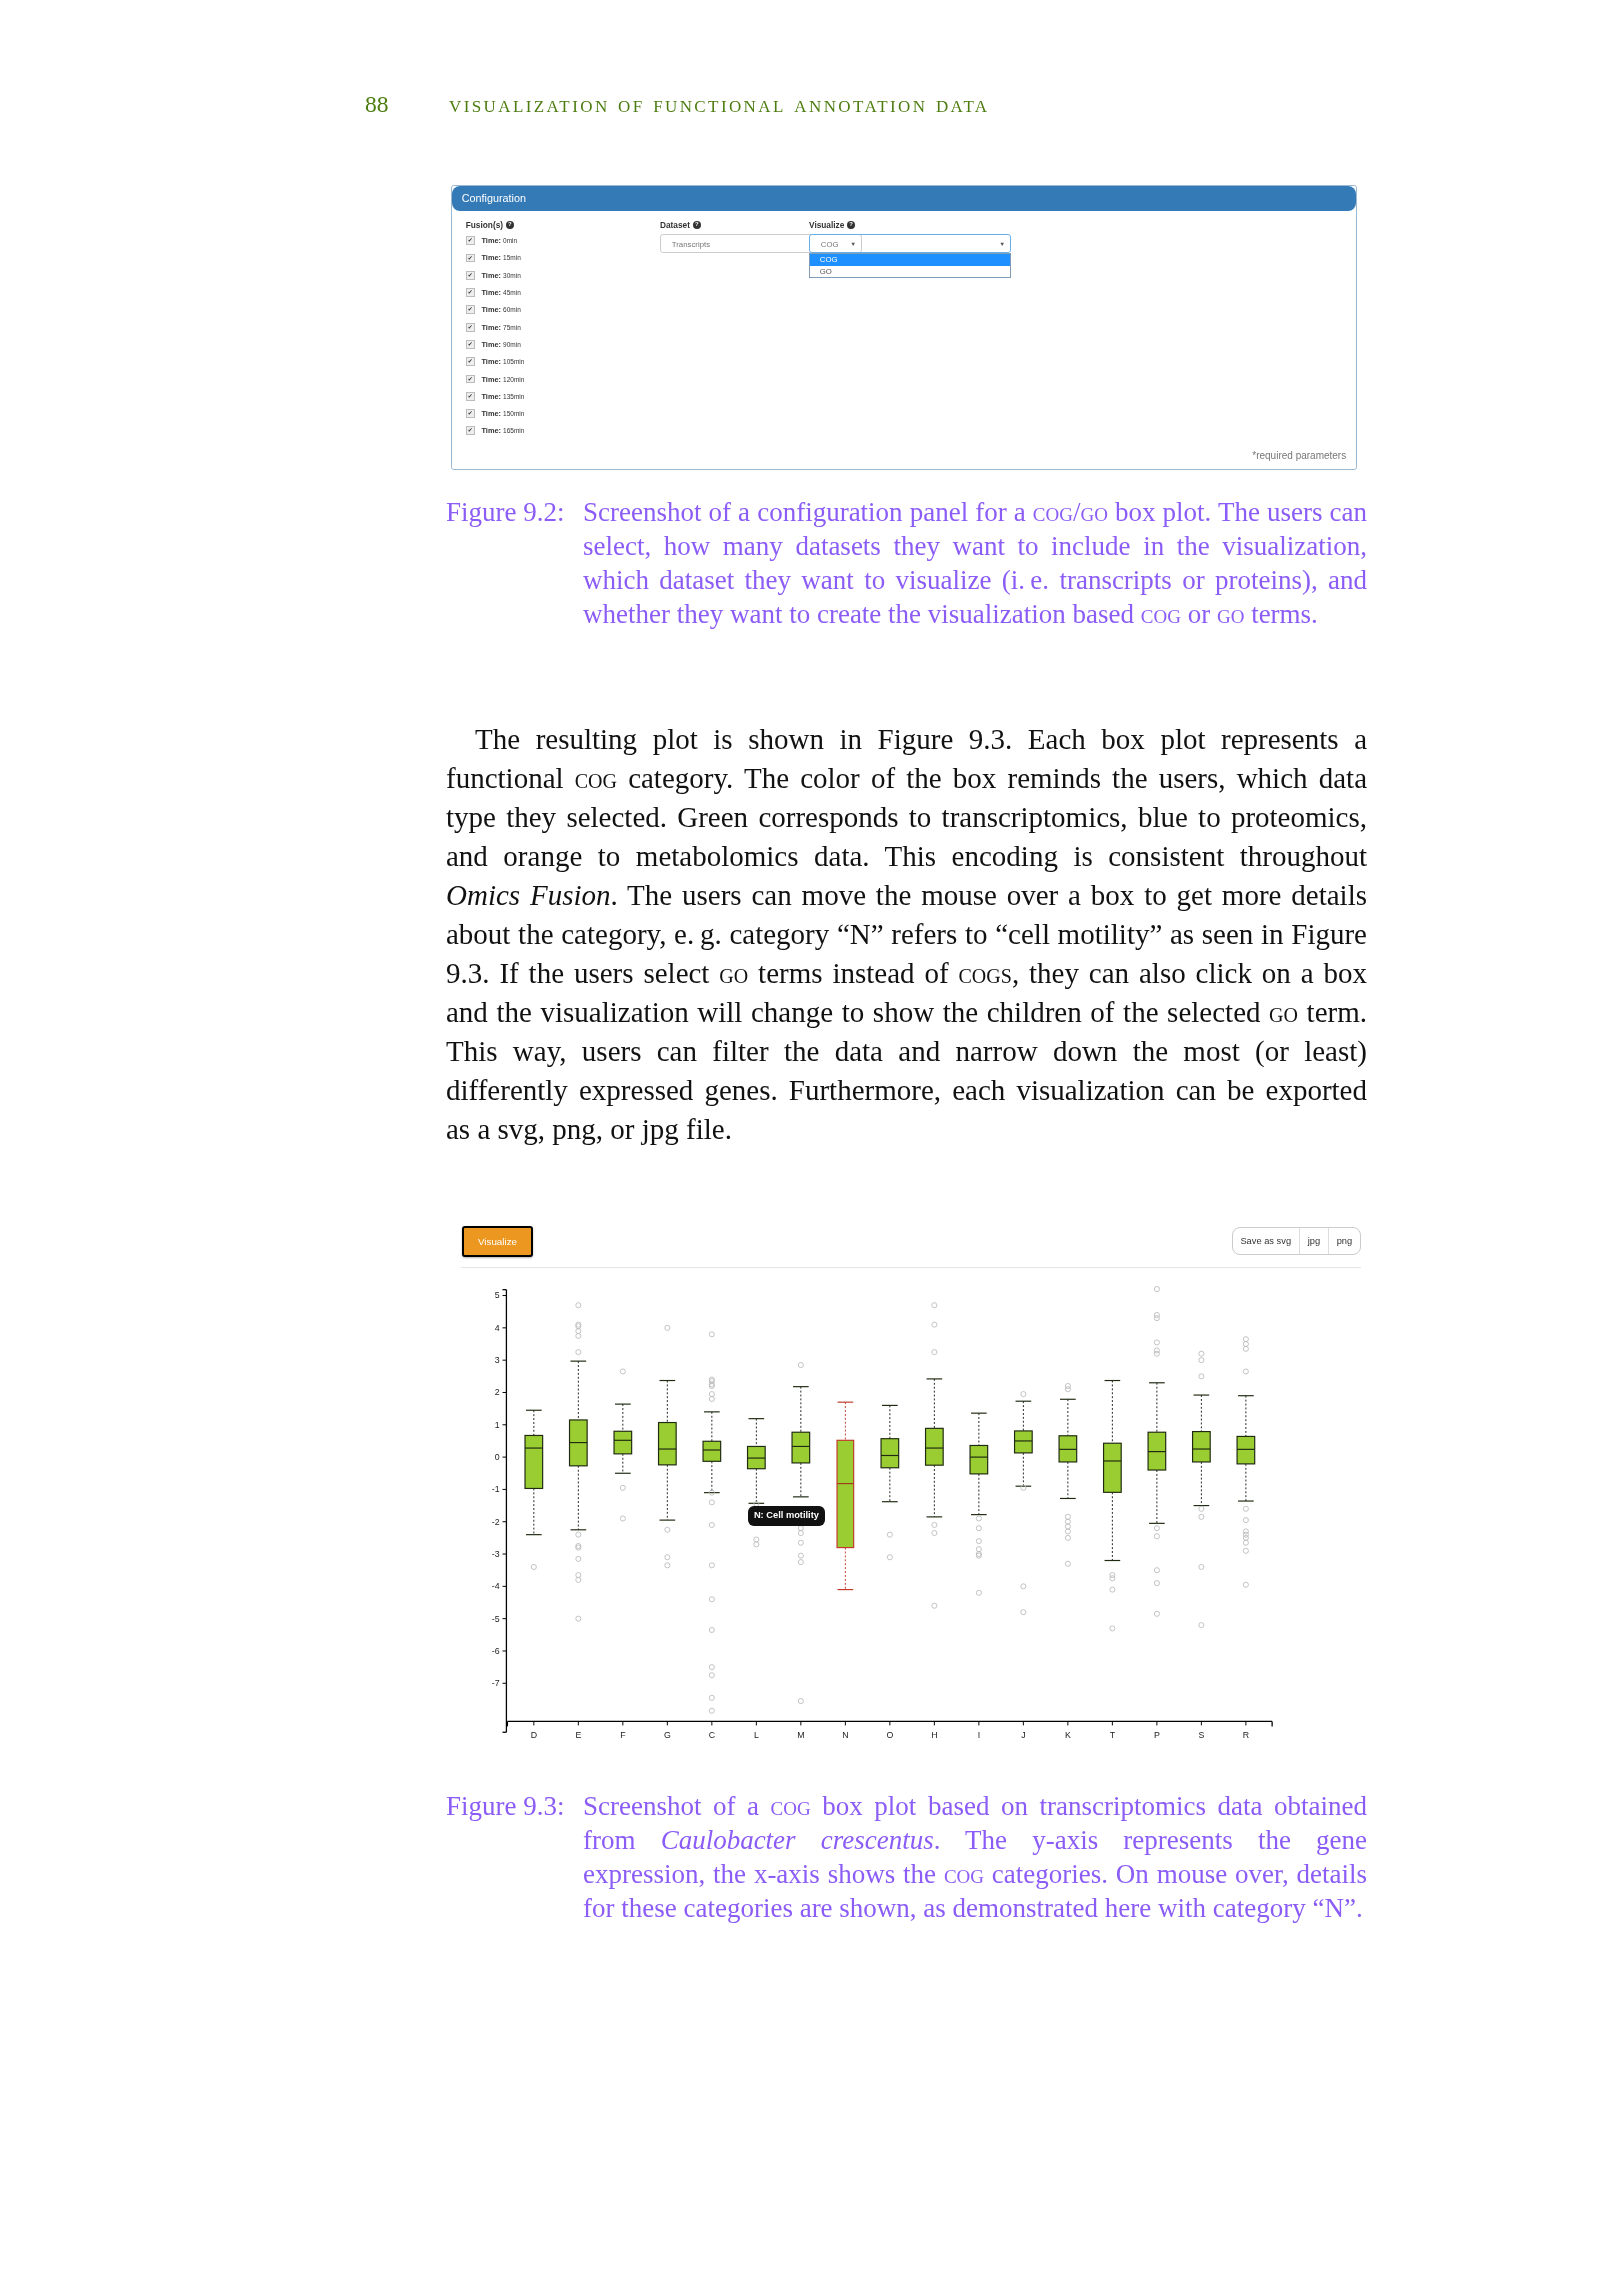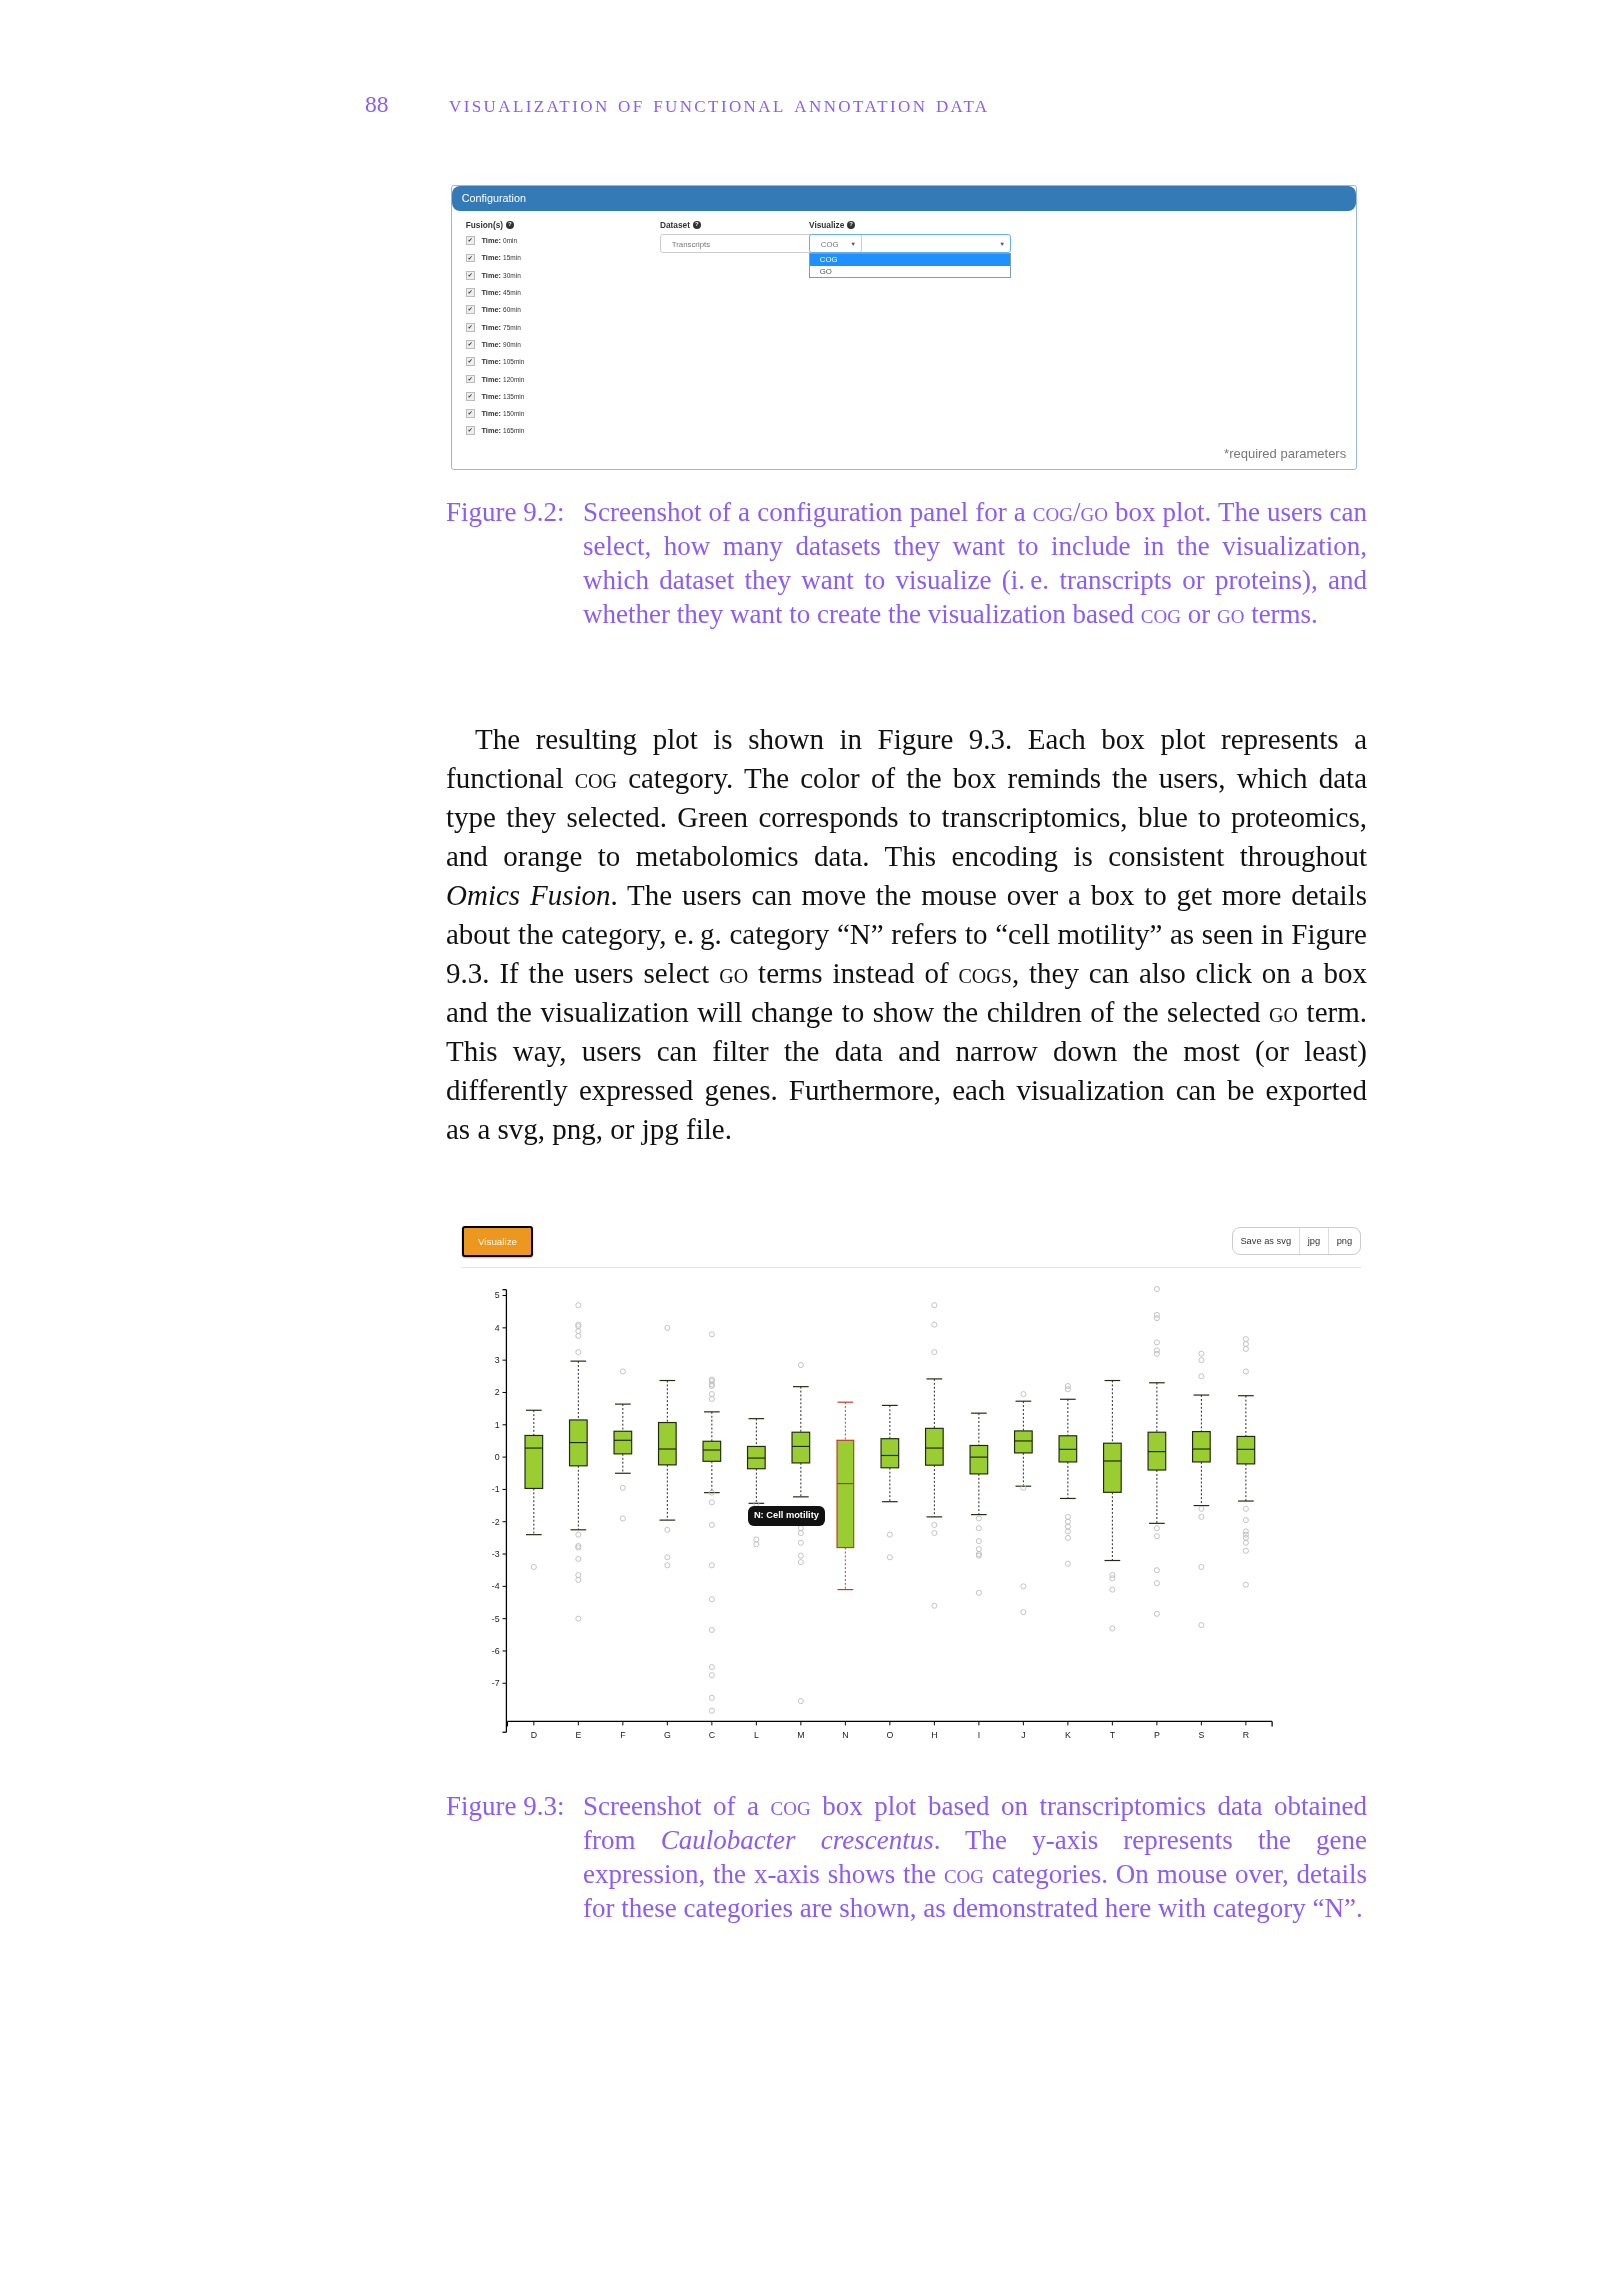--- a/index.html
+++ b/index.html
@@ -1,38 +1,38 @@
 <!DOCTYPE html>
 <html><head>
 <meta charset="utf-8">
 <style>
   html, body { margin: 0; padding: 0; background: #ffffff; }
   body { width: 1621px; height: 2293px; position: relative; overflow: hidden; font-family: "DejaVu Serif", "Liberation Serif", serif; color: #111; }
 
-  .running-head { position: absolute; top: 90px; left: 365px; font-family: "Liberation Serif", serif; font-size: 23.5px; color: #8b5cf6; }
+  .running-head { position: absolute; top: 90px; left: 365px; font-family: "Liberation Serif", serif; font-size: 23.5px; color: #4d7c0f; }
   .running-head .pno { display: inline-block; width: 84px; }
   .running-head .title { letter-spacing: 2.4px; font-variant: small-caps; text-transform: lowercase; font-size: 24.5px; }
 
   
   .panel { position: absolute; left: 451px; top: 185px; width: 904px; height: 283px; border: 1px solid #9bb8d3; border-radius: 2.9px; background: #fff; font-family: "Liberation Sans", sans-serif; }
   .panel-header { height: 24.5px; background: #337ab7; color: #fff; font-size: 10.8px; line-height: 24.5px; padding-left: 9.8px; border-radius: 8px; }
   .col { position: absolute; top: 34px; }
   .col-label { font-size: 8.3px; font-weight: bold; color: #333; display: flex; align-items: center; gap: 2.9px; }
   .help-icon { display: inline-block; width: 7.8px; height: 7.8px; border-radius: 50%; background: #333; color: #fff; font-size: 5.9px; line-height: 7.8px; text-align: center; font-weight: bold; }
   .chk-row { height: 17.3px; display: flex; align-items: center; font-size: 7.4px; color: #333; }
   .chk { width: 6.9px; height: 6.9px; border: 1px solid #bbb; background: #eee; margin-left: -13.7px; margin-right: 6.9px; font-size: 5.9px; line-height: 6.9px; text-align: center; color: #333; }
   .chk-row b { font-weight: bold; margin-right: 2px; }
   .chk-row .val { font-size: 6.5px; }
   .select { margin-top: 3.9px; height: 19.6px; border: 1px solid #ccc; border-radius: 2.9px; font-size: 7.8px; color: #777; line-height: 19.6px; padding-left: 10.8px; position: relative; box-sizing: border-box; }
   .select .caret { position: absolute; right: 4.9px; top: 0; font-size: 5.9px; color: #555; }
   .select.focused { border-color: #66afe9; }
   .dropdown { border: 1px solid #7f9db9; background: #fff; font-size: 7.8px; line-height: 11.3px; }
   .dropdown div { padding-left: 9.8px; color: #555; }
   .dropdown div.sel { background: #1e90ff; color: #fff; }
-  .req-note { position: absolute; right: 9.8px; bottom: 7.8px; font-size: 13px; color: #777; }
+  .req-note { position: absolute; right: 9.8px; bottom: 7.8px; font-size: 10px; color: #777; }
 
   
   .caption { position: absolute; left: 446px; width: 921px; font-family: "Liberation Serif", serif; font-size: 27px; line-height: 34px; color: #8b5cf6; }
   .caption .label { position: absolute; left: 0; top: 0; }
   .caption .text { margin-left: 137px; text-align: justify; }
   .sc { font-variant: small-caps; text-transform: lowercase; }
   .body-text { position: absolute; left: 446px; top: 720px; width: 921px; font-family: "Liberation Serif", serif; font-size: 29px; line-height: 39px; text-align: justify; color: #111; }
   .body-text p { margin: 0; text-indent: 29px; }
 
   

